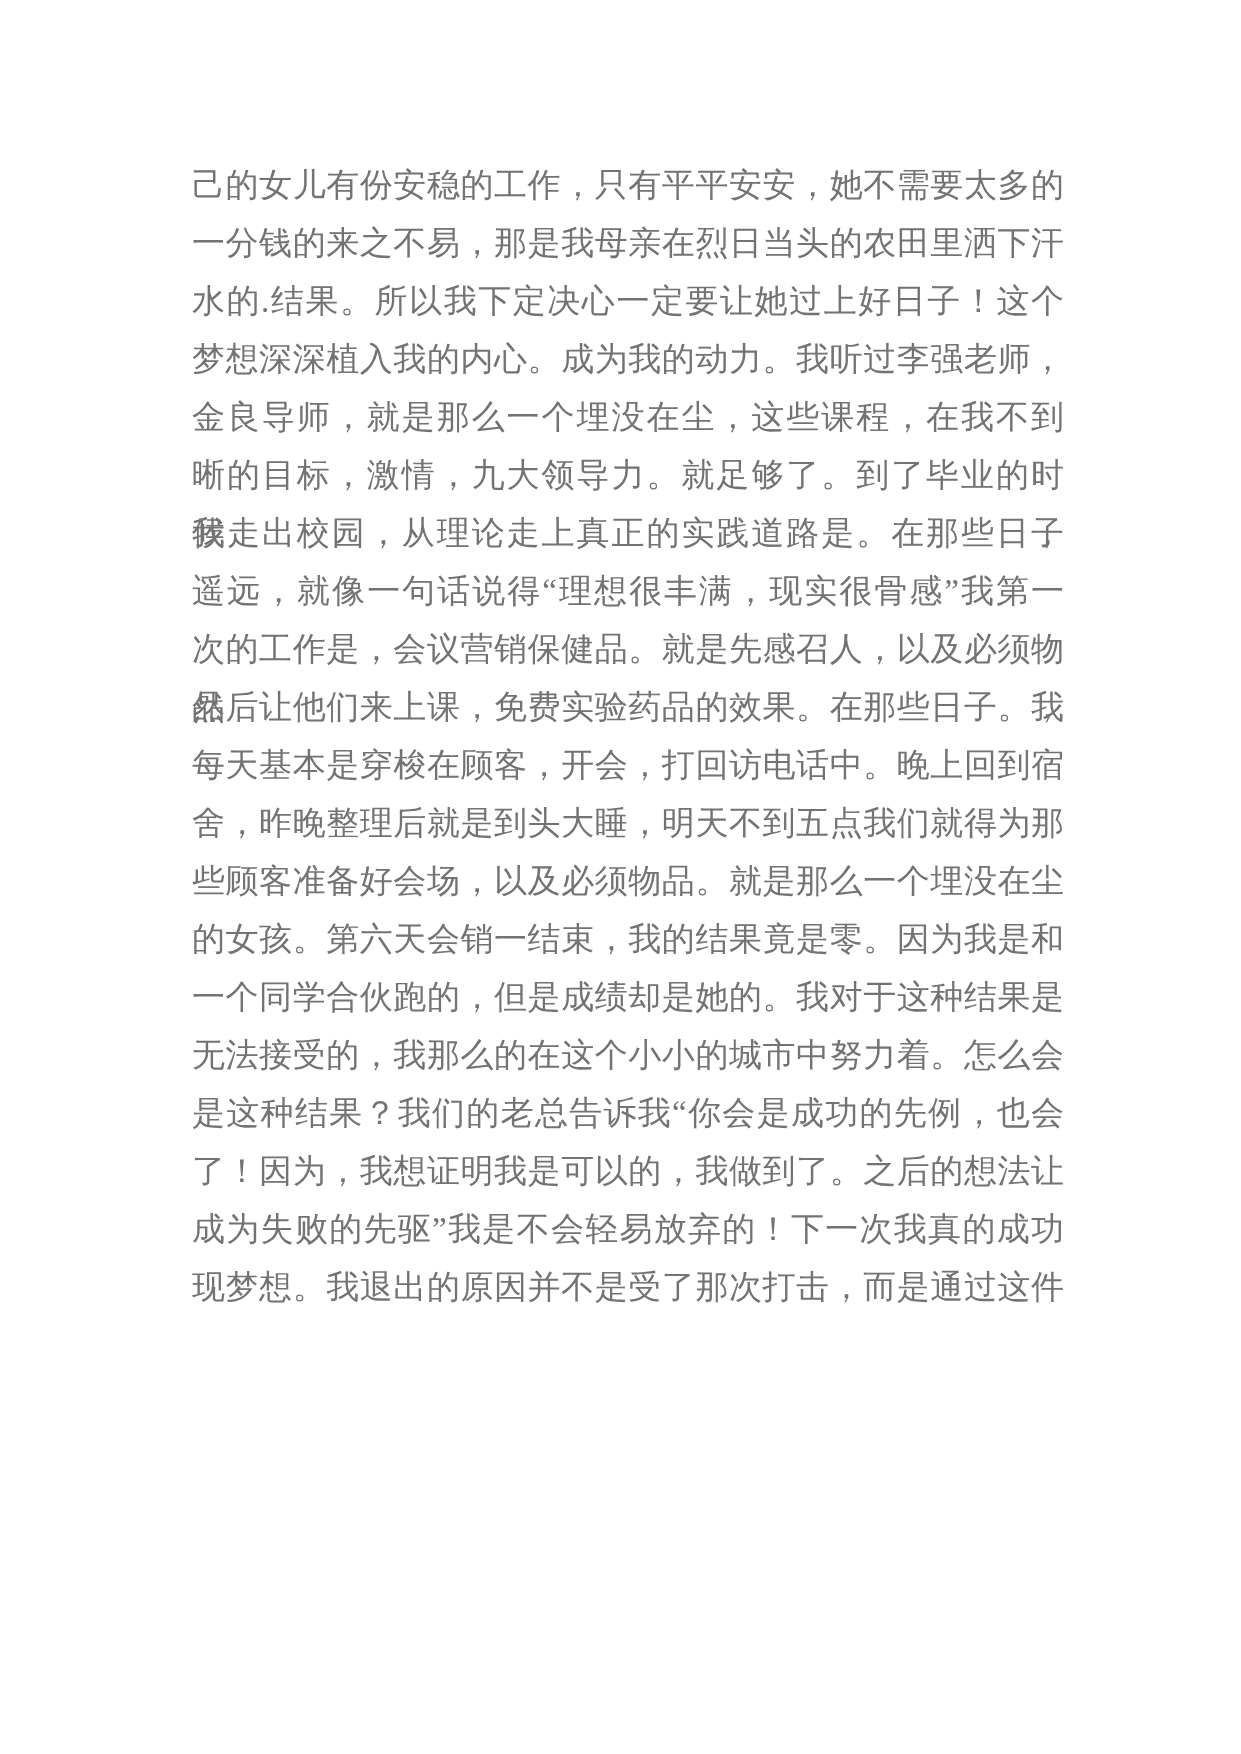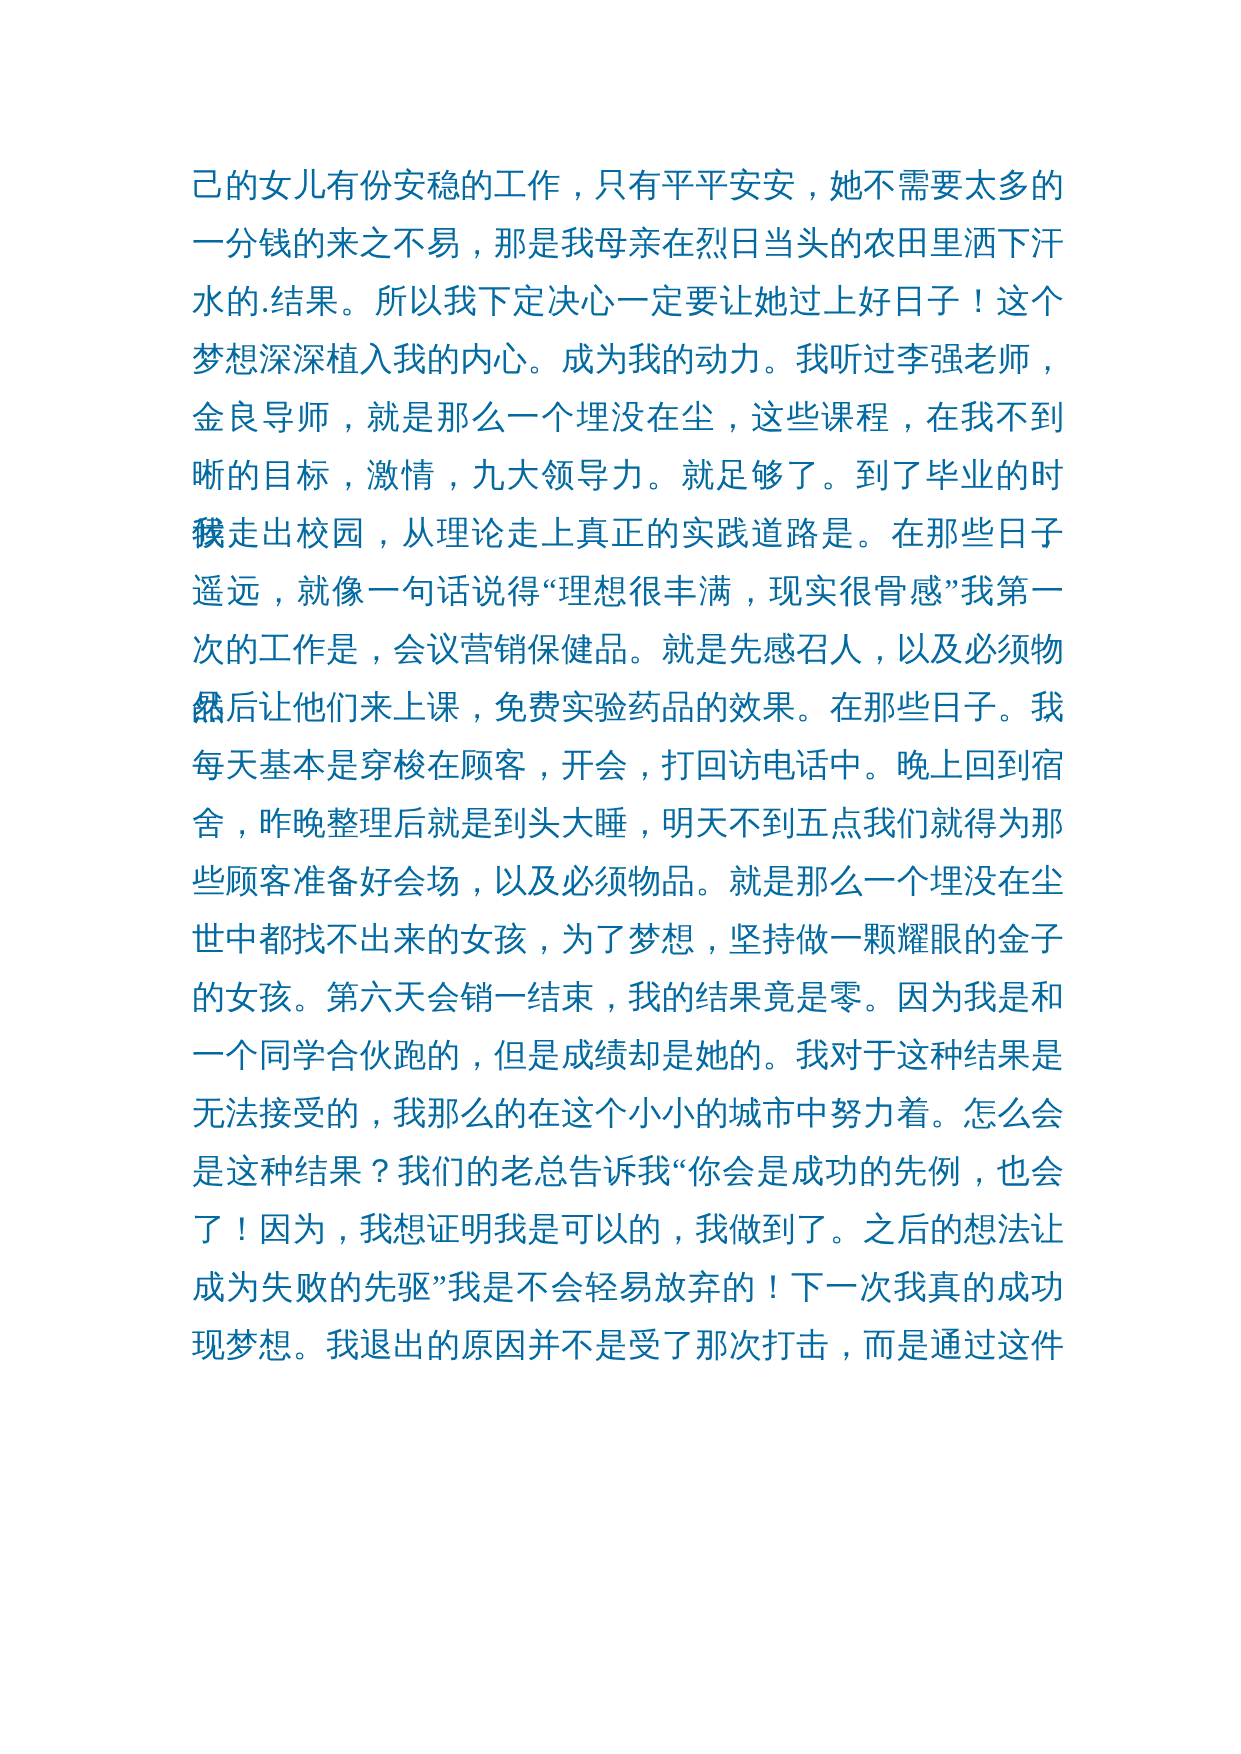--- a/index.html
+++ b/index.html
@@ -21,21 +21,21 @@
     top: 156px;
     width: 872px;
   }
   .text-line {
     display: block;
     width: 100%;
     height: 58px;
     line-height: 58px;
     font-size: 33px;
     font-weight: 400;
-    color: #0369a1;
+    color: #737373;
     text-align: justify;
     text-align-last: justify;
     text-justify: inter-character;
     letter-spacing: 0;
     white-space: normal;
   }
 </style>
 </head>
 <body>
 
@@ -47,21 +47,20 @@
     <div class="text-line">梦想深深植入我的内心。成为我的动力。我听过李强老师，</div>
     <div class="text-line">金良导师，就是那么一个埋没在尘，这些课程，在我不到</div>
     <div class="text-line">晰的目标，激情，九大领导力。就足够了。到了毕业的时候，</div>
     <div class="text-line">我走出校园，从理论走上真正的实践道路是。在那些日子</div>
     <div class="text-line">遥远，就像一句话说得“理想很丰满，现实很骨感”我第一</div>
     <div class="text-line">次的工作是，会议营销保健品。就是先感召人，以及必须物品，</div>
     <div class="text-line">然后让他们来上课，免费实验药品的效果。在那些日子。我</div>
     <div class="text-line">每天基本是穿梭在顾客，开会，打回访电话中。晚上回到宿</div>
     <div class="text-line">舍，昨晚整理后就是到头大睡，明天不到五点我们就得为那</div>
     <div class="text-line">些顾客准备好会场，以及必须物品。就是那么一个埋没在尘</div>
-    <div class="text-line">世中都找不出来的女孩，为了梦想，坚持做一颗耀眼的金子</div>
     <div class="text-line">的女孩。第六天会销一结束，我的结果竟是零。因为我是和</div>
     <div class="text-line">一个同学合伙跑的，但是成绩却是她的。我对于这种结果是</div>
     <div class="text-line">无法接受的，我那么的在这个小小的城市中努力着。怎么会</div>
     <div class="text-line">是这种结果？我们的老总告诉我“你会是成功的先例，也会</div>
     <div class="text-line">了！因为，我想证明我是可以的，我做到了。之后的想法让</div>
     <div class="text-line">成为失败的先驱”我是不会轻易放弃的！下一次我真的成功</div>
     <div class="text-line">现梦想。我退出的原因并不是受了那次打击，而是通过这件</div>
   </div>
 </div>
 

